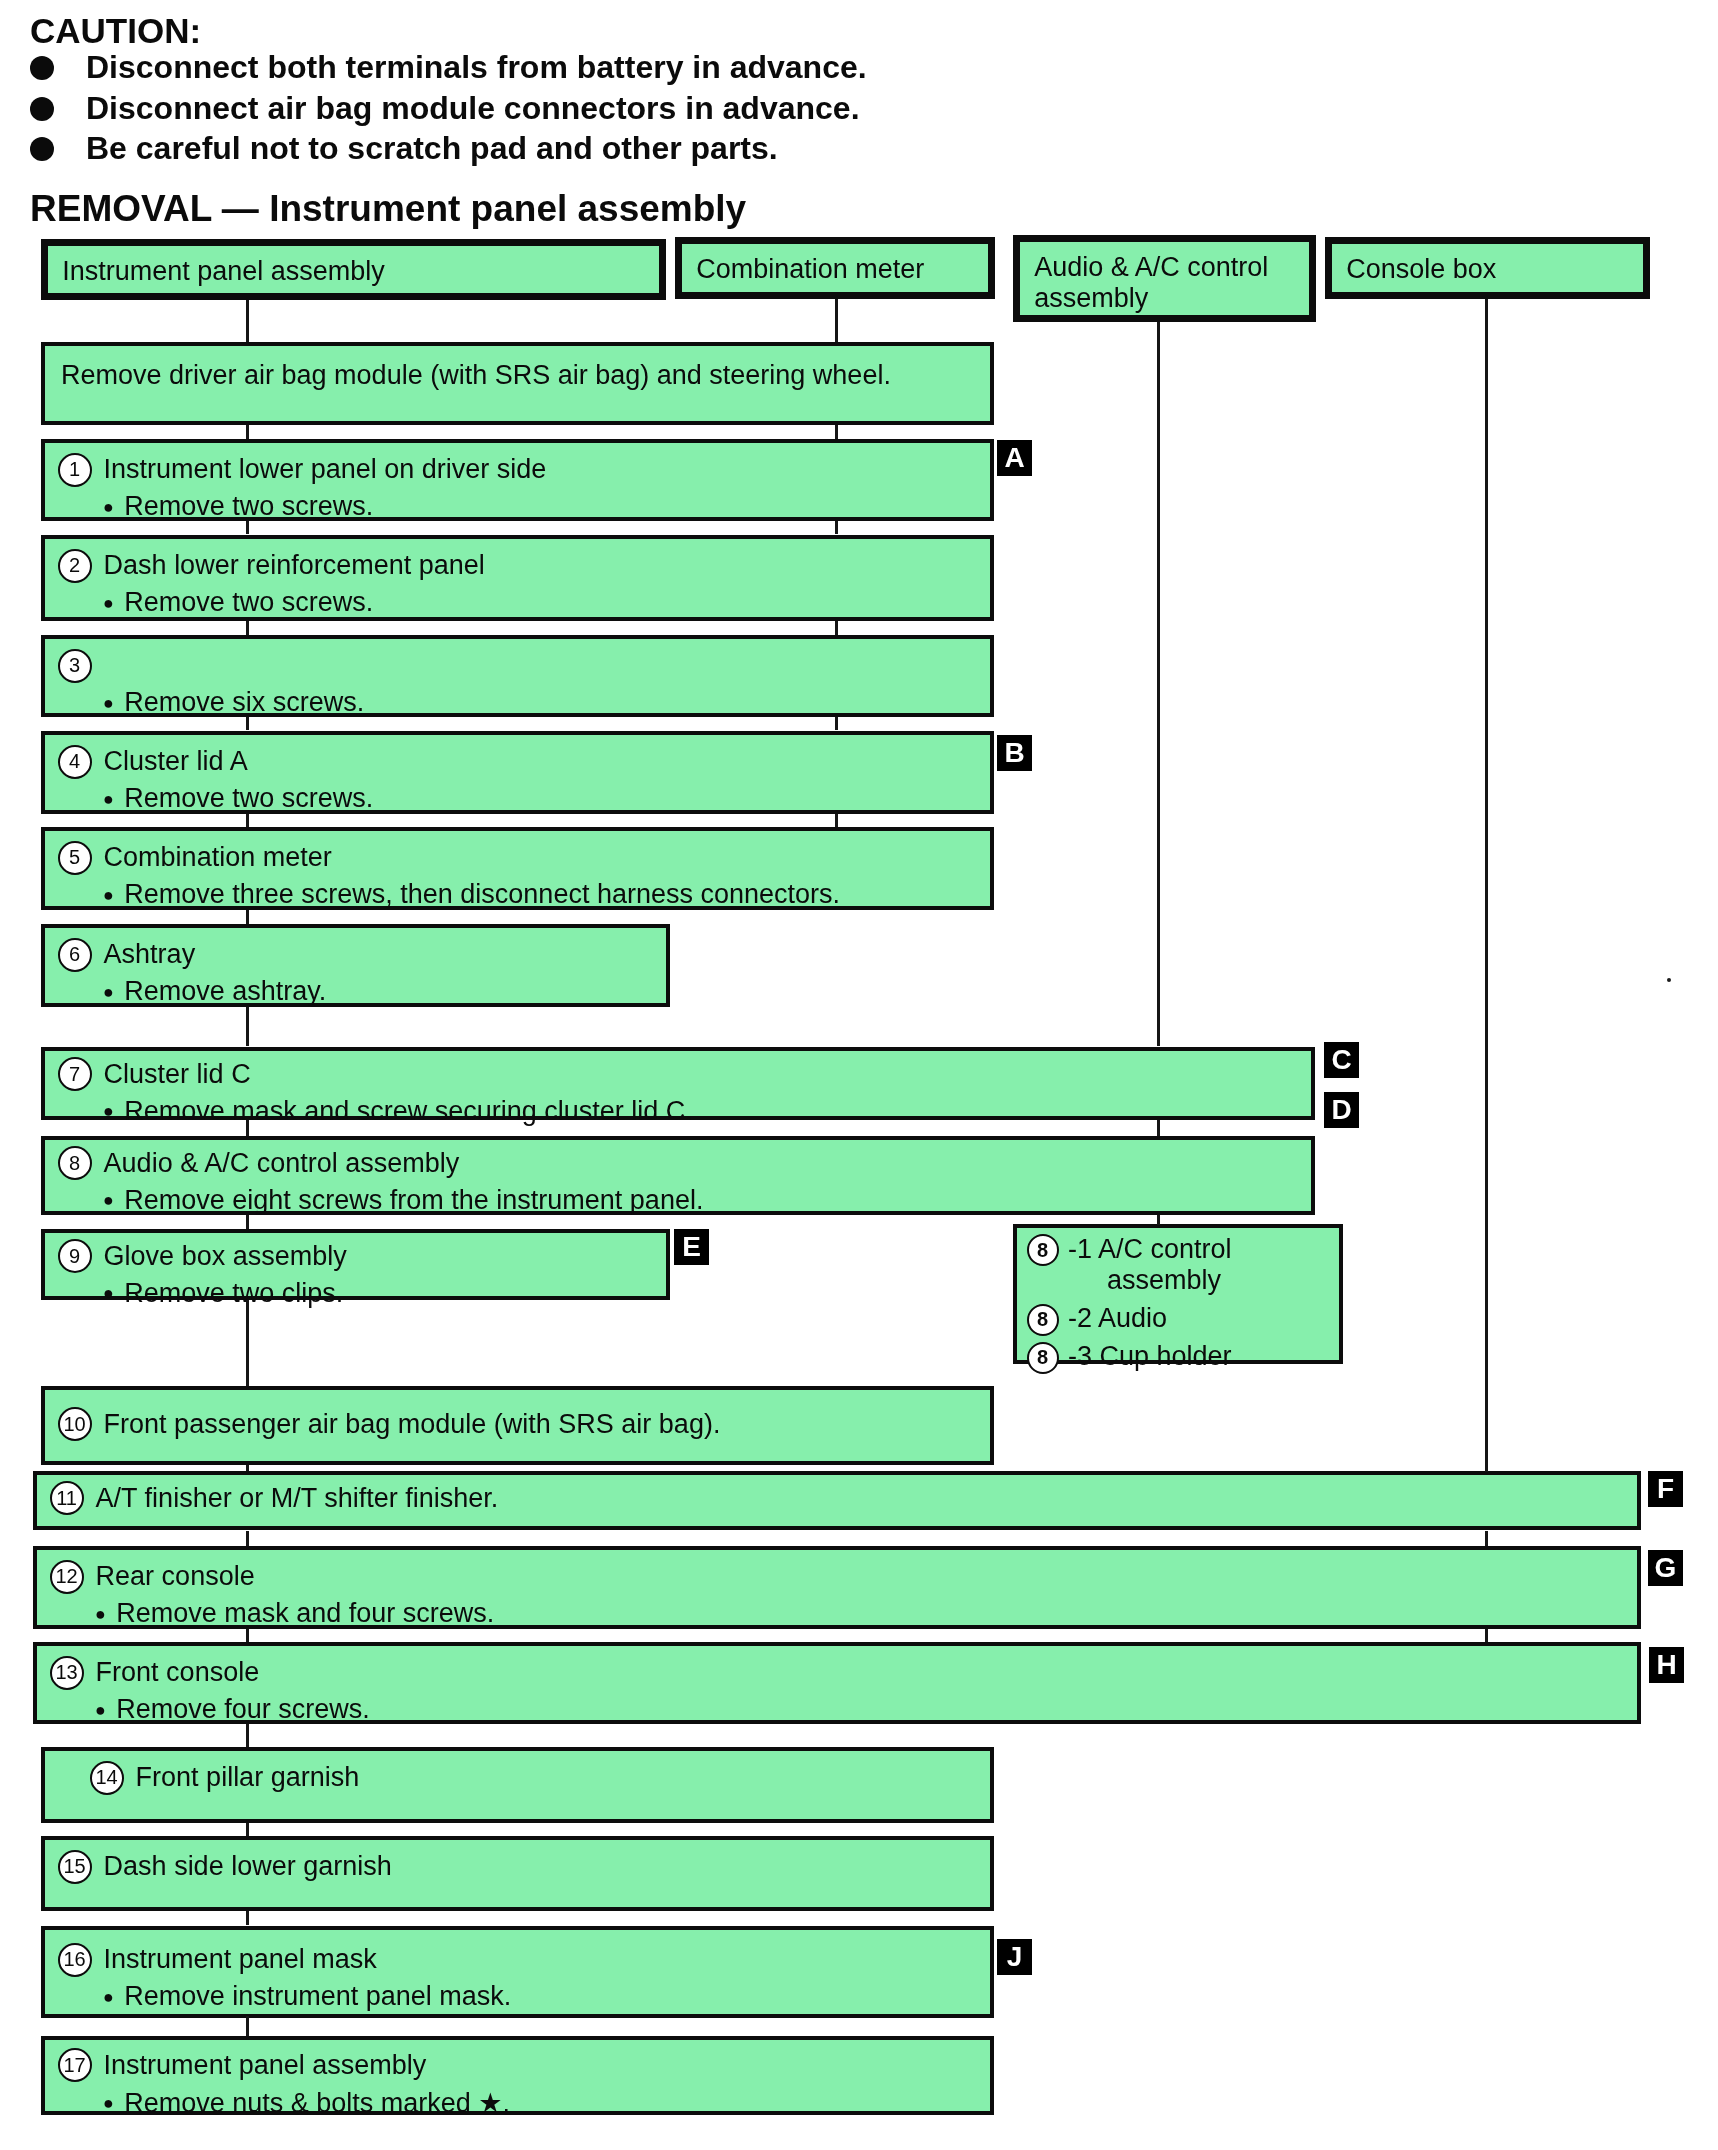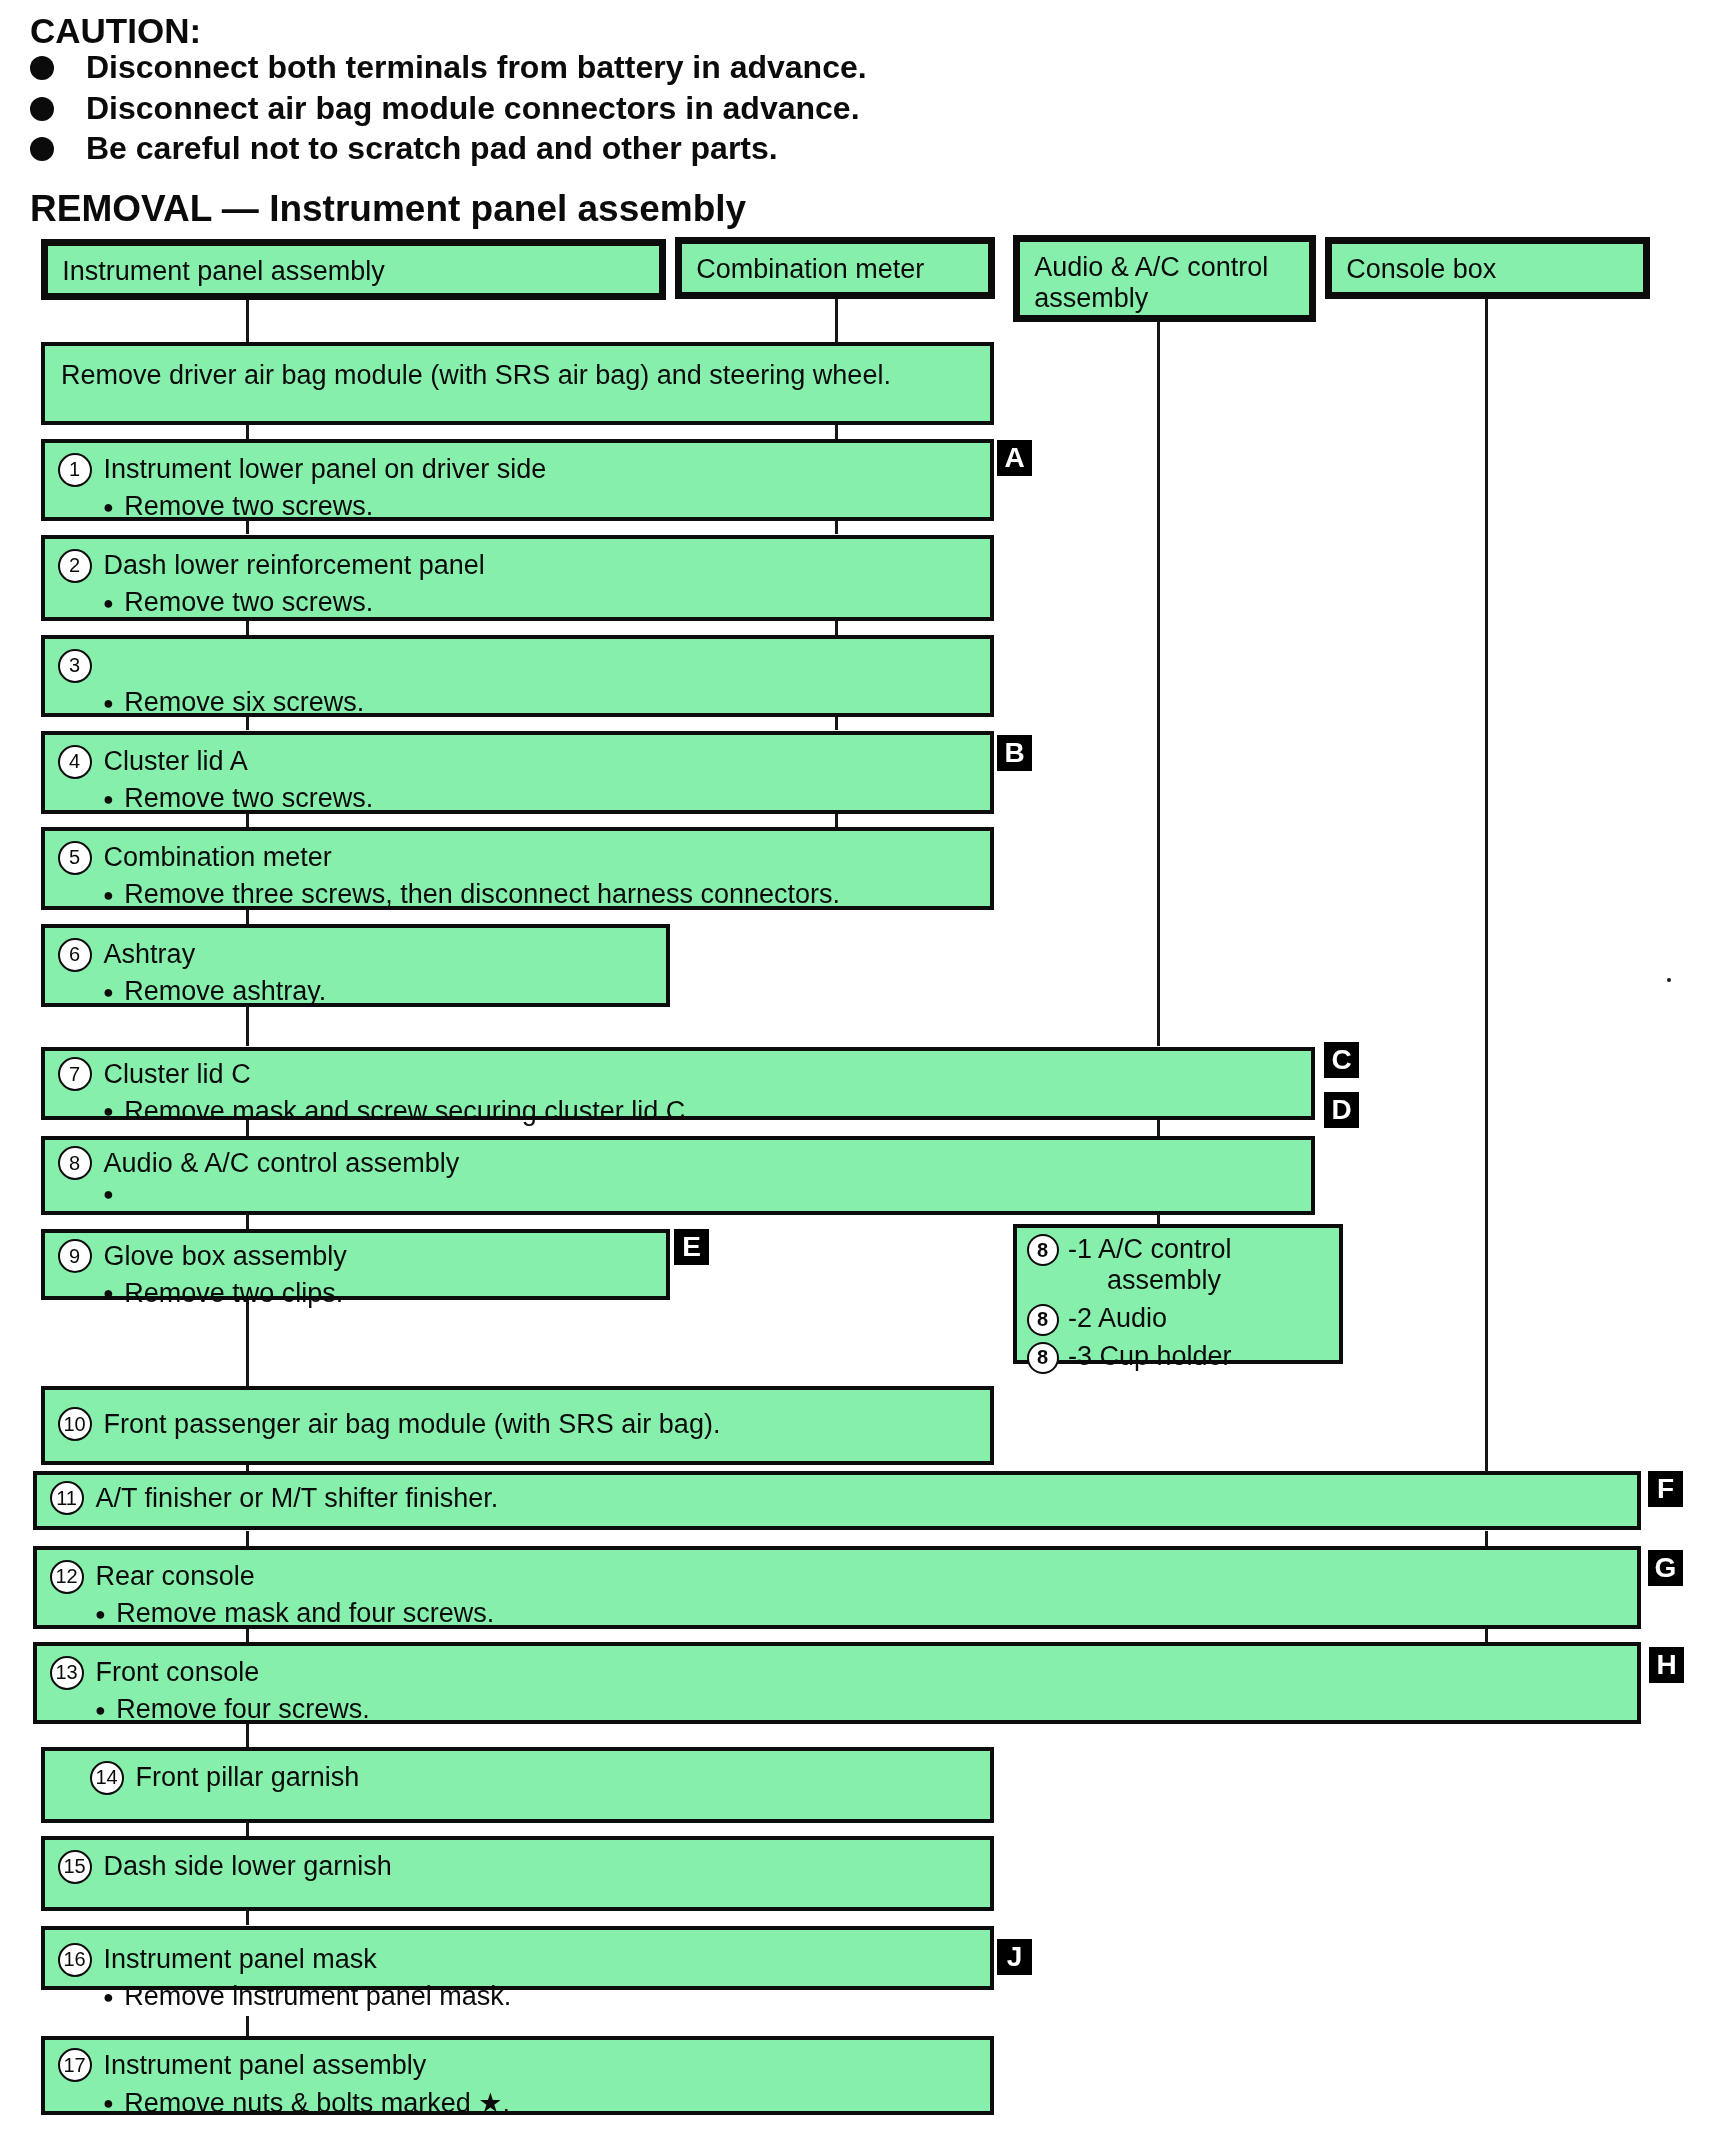--- a/index.html
+++ b/index.html
@@ -150,20 +150,21 @@
     </div>
 </div>
 
 <div class="box slim" style="left:41px;top:1136px;width:1274px;height:79px;">
   <div class="title-row">
     <span class="cnum">8</span>
     <span>Audio &amp; A/C control assembly</span>
   </div>
   <div class="bullet-row">
       <span class="bdot">●</span>
+    <span>Remove eight screws from the instrument panel.</span>
     </div>
 </div>
 
 <div class="box slim" style="left:41px;top:1229px;width:629px;height:71px;">
   <div class="title-row">
     <span class="cnum">9</span>
     <span>Glove box assembly</span>
   </div>
   <div class="bullet-row">
       <span class="bdot">●</span>
@@ -236,21 +237,21 @@
   </div>
 </div>
 
 <div class="box" style="left:41px;top:1836px;width:953px;height:75px;">
   <div class="title-row">
     <span class="cnum">15</span>
     <span>Dash side lower garnish</span>
   </div>
 </div>
 
-<div class="box" style="left:41px;top:1926px;width:953px;height:64px;">
+<div class="box" style="left:41px;top:1926px;width:953px;height:92px;">
   <div class="title-row" style="margin-top:12.6px;">
     <span class="cnum">16</span>
     <span>Instrument panel mask</span>
   </div>
   <div class="bullet-row">
       <span class="bdot">●</span>
     <span>Remove instrument panel mask.</span>
     </div>
 </div>
 

